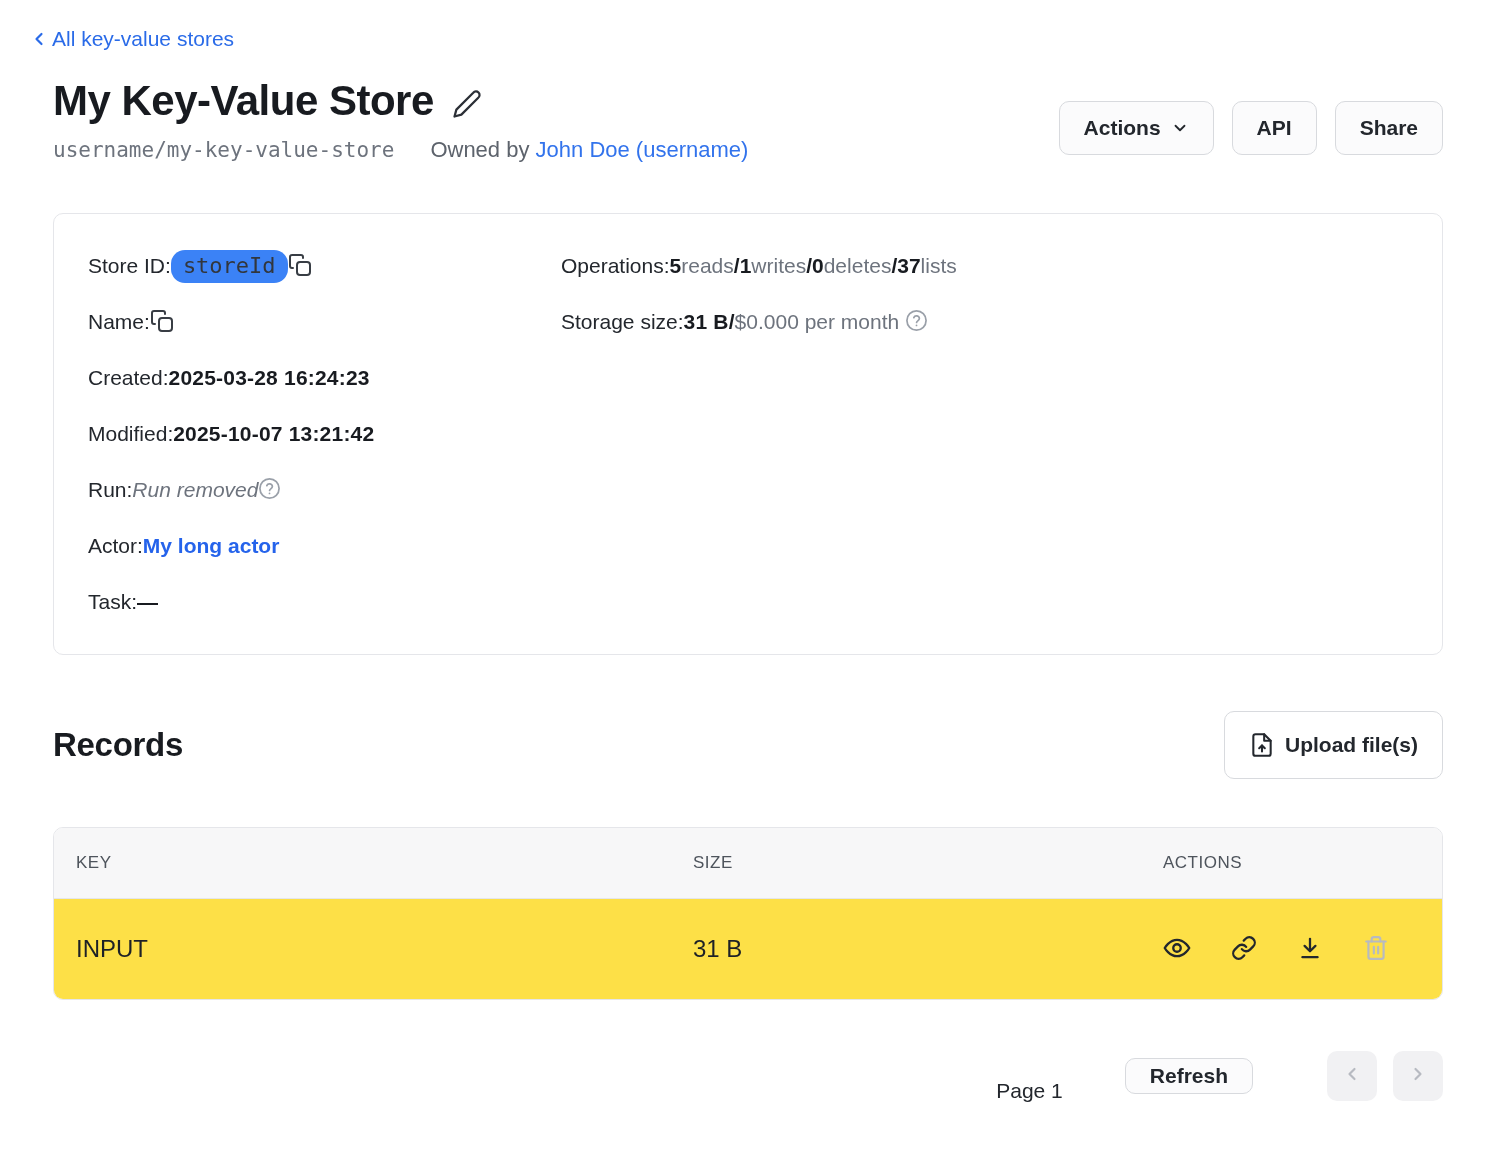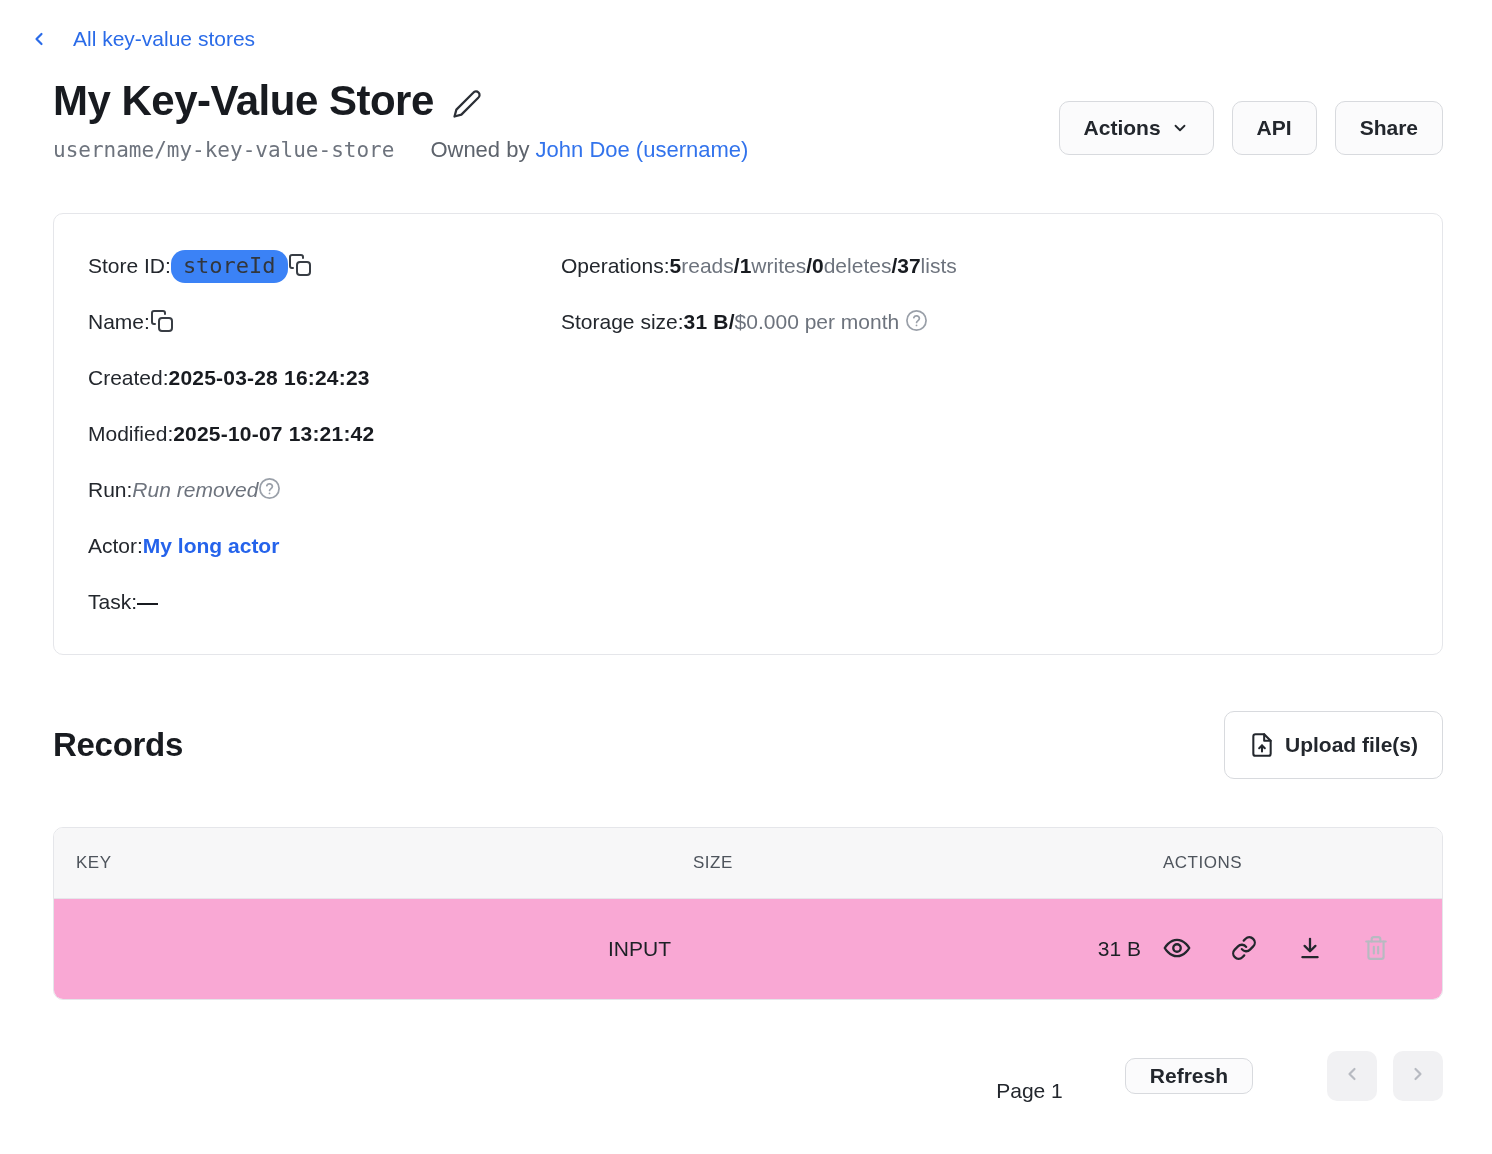--- a/index.html
+++ b/index.html
@@ -7,21 +7,21 @@
   body {
     width:1492px; min-height:1154px;
     font-family:"Liberation Sans", sans-serif;
     color:#1d2126;
     position:relative;
   }
   .page { padding:26px 49px 40px 53px; }
 
   
   .breadcrumb {
-    display:inline-flex; align-items:center; gap:24px;
+    display:inline-flex; align-items:center; gap:3px;
     color:#2a6be8; text-decoration:none; cursor:pointer;
     font-size:21px; margin-left:-24px; line-height:26px;
   }
   .breadcrumb svg { display:block; }
 
   
   .header-row { display:flex; justify-content:space-between; align-items:flex-start; margin-top:24px; }
   .title-line { display:flex; align-items:center; gap:16px; }
   h1 { font-size:42px; font-weight:700; letter-spacing:-0.5px; color:#181b20; line-height:48px; }
   .edit-btn { background:none; border:none; cursor:pointer; color:#2b2f36; padding:2px; margin-top:8px; }
@@ -71,21 +71,21 @@
   }
   .t-head {
     display:grid; grid-template-columns:617px 470px 1fr;
     background:#f7f7f8; border-bottom:1px solid #e5e6ea; height:71px; align-items:center;
   }
   .t-head > div {
     padding-left:22px; font-size:17px; color:#4e545c; letter-spacing:0.5px;
   }
   .t-row {
     display:grid; grid-template-columns:617px 470px 1fr;
-    height:100px; align-items:center; background:#f9a8d4; font-size:21px; color:#1d2126;text-align:right;
+    height:100px; align-items:center; background:#fde047; font-size:24px; color:#1d2126;
   }
   .t-row > div { padding-left:22px; }
   .actions-cell { display:flex; align-items:center; gap:40px; padding-left:34px; }
   .row-icon-btn { background:none; border:none; padding:0; cursor:pointer; color:#23272d; display:inline-flex; }
   .row-icon-btn.disabled { color:#b7bac1; cursor:default; }
 
   
   .pagination { margin-top:48px; display:flex; justify-content:flex-end; align-items:center; }
   .page-label { font-size:21px; color:#23272d; font-weight:500; margin-right:62px;margin-top:31px; }
   .refresh-btn { margin-right:74px; height:36px; font-weight:600;text-align:right; }

